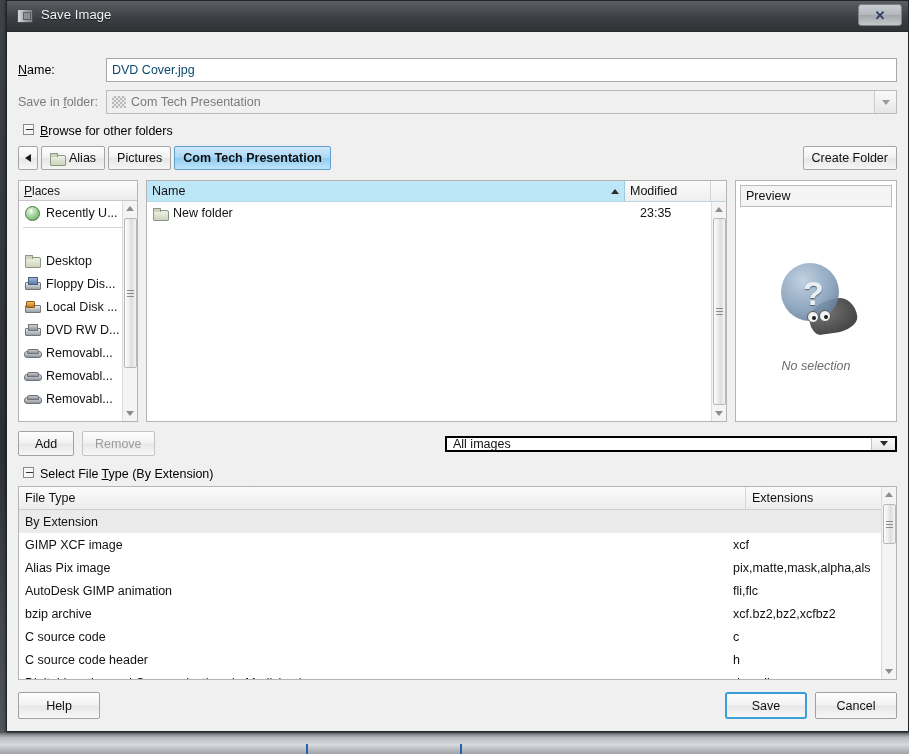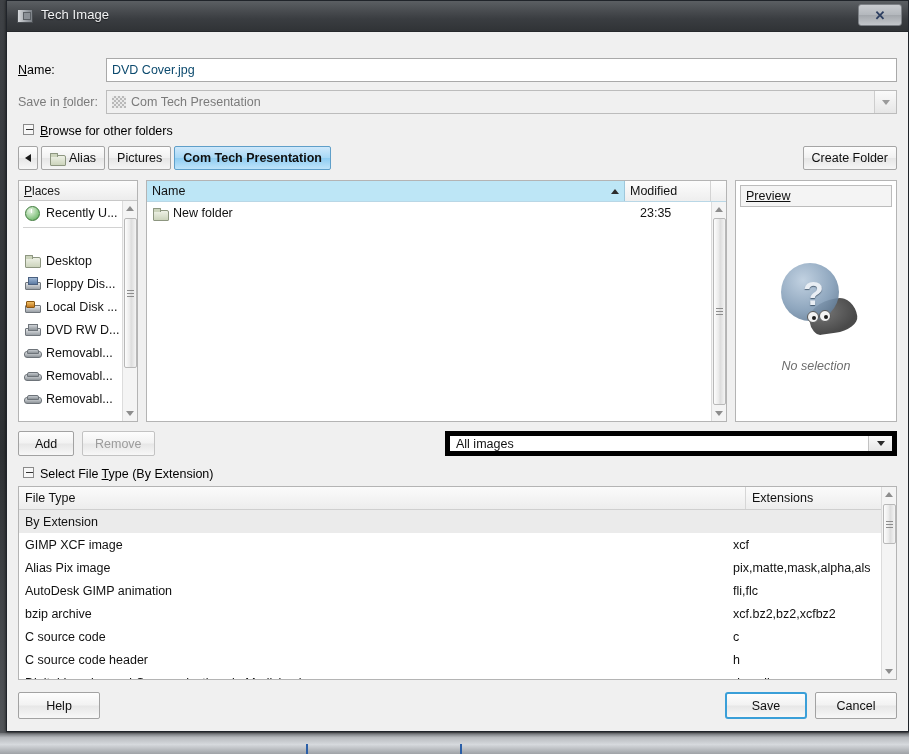--- a/index.html
+++ b/index.html
@@ -199,21 +199,21 @@
   #fl-head .h.pad { width:15px; background:linear-gradient(180deg,#fcfcfc,#eeeeee); }
   .sort-asc{width:0;height:0;border-left:4px solid transparent;border-right:4px solid transparent;border-bottom:5px solid #2c2c2c;}
   #fl-rows { flex:1; position:relative; }
   .frow { display:flex; height:22px; align-items:center; font-size:12.5px; color:#111; cursor:pointer; }
   .frow .nm { flex:1; display:flex; align-items:center; gap:6px; padding-left:6px; }
   .frow .md { width:86px; padding-right:22px; text-align:left; }
 
   
   #preview { width:162px; display:flex; flex-direction:column; background:#fff; }
   #preview-head { margin:4px; height:22px; border:1px solid #bcbcbc; background:#f4f4f4;
-                  display:flex; align-items:center; padding:0 5px; font-size:12.5px; color:#111;text-decoration:underline; }
+                  display:flex; align-items:center; padding:0 5px; font-size:12.5px; color:#111; }
   #preview-body { flex:1; display:flex; flex-direction:column; align-items:center; justify-content:flex-start; padding-top:48px; }
   #wilber { width:86px; height:86px; position:relative; }
   #wilber .ball {
     position:absolute; left:8px; top:4px; width:58px; height:58px; border-radius:50%;
     background: radial-gradient(circle at 38% 30%, #b9cbdd, #7f9ab5 55%, #5c7691 85%);
     opacity:.88;
   }
   #wilber .qm {
     position:absolute; left:30px; top:15px; font-size:34px; font-weight:bold;
     color:#e9eef4; text-shadow:0 1px 1px rgba(40,60,80,.7);
@@ -241,22 +241,22 @@
   .btn {
     height:25px; min-width:56px; padding:0 12px;
     display:flex; align-items:center; justify-content:center;
     font-size:12.5px; color:#101010;
     background: linear-gradient(180deg,#fdfdfd 0%, #f2f2f2 48%, #e7e7e7 52%, #f7f7f7 100%);
     border:1px solid #a2a2a2; border-radius:2px; cursor:pointer;
   }
   .btn.disabled { color:#9c9c9c; border-color:#c3c3c3; cursor:default; }
   .btn.focus { border:2px solid #3a9fd8; border-radius:3px; }
   #filter-combo {
-    margin-left:auto; width:452px; height:25px; display:flex;
-    background:#fff; border:5px solid #000000;justify-content:space-between;
+    margin-left:auto; width:452px; height:16px; display:flex;
+    background:#fff; border:2px solid #000000;justify-content:space-between;
   }
   #filter-combo .txt { flex:1; display:flex; align-items:center; padding:0 6px; font-size:12.5px; color:#111; }
   #filter-combo .combo-arrow { width:24px; border-left:1px solid #c2c2c2; }
 
   
   #ft-exp { margin: 11px 0 5px 5px; }
   #fttable { height:194px; border:1px solid #b4b4b4; background:#fff; position:relative; overflow:hidden; }
   #ft-head { display:flex; height:23px; background:linear-gradient(180deg,#fbfbfb,#ededed);
              border-bottom:1px solid #cfcfcf; }
   #ft-head .h { display:flex; align-items:center; padding:0 6px; font-size:12.5px; color:#111; }
@@ -280,21 +280,21 @@
   <div id="taskbar">
     <div class="tb-tick" style="left:306px"></div>
     <div class="tb-tick" style="left:460px"></div>
   </div>
 </div>
 
 <div id="window">
 
   <div id="titlebar">
     <div id="title-icon"></div>
-    <div id="title-text">Tech Image</div>
+    <div id="title-text">Save Image</div>
     <div id="close-btn">✕</div>
   </div>
 
   <div id="body">
 
     <div class="row" id="name-row">
       <div class="lbl" id="name-label"><span class="u">N</span>ame:</div>
       <div class="entry" id="name-entry" placeholder="">DVD Cover.jpg</div>
     </div>
 

